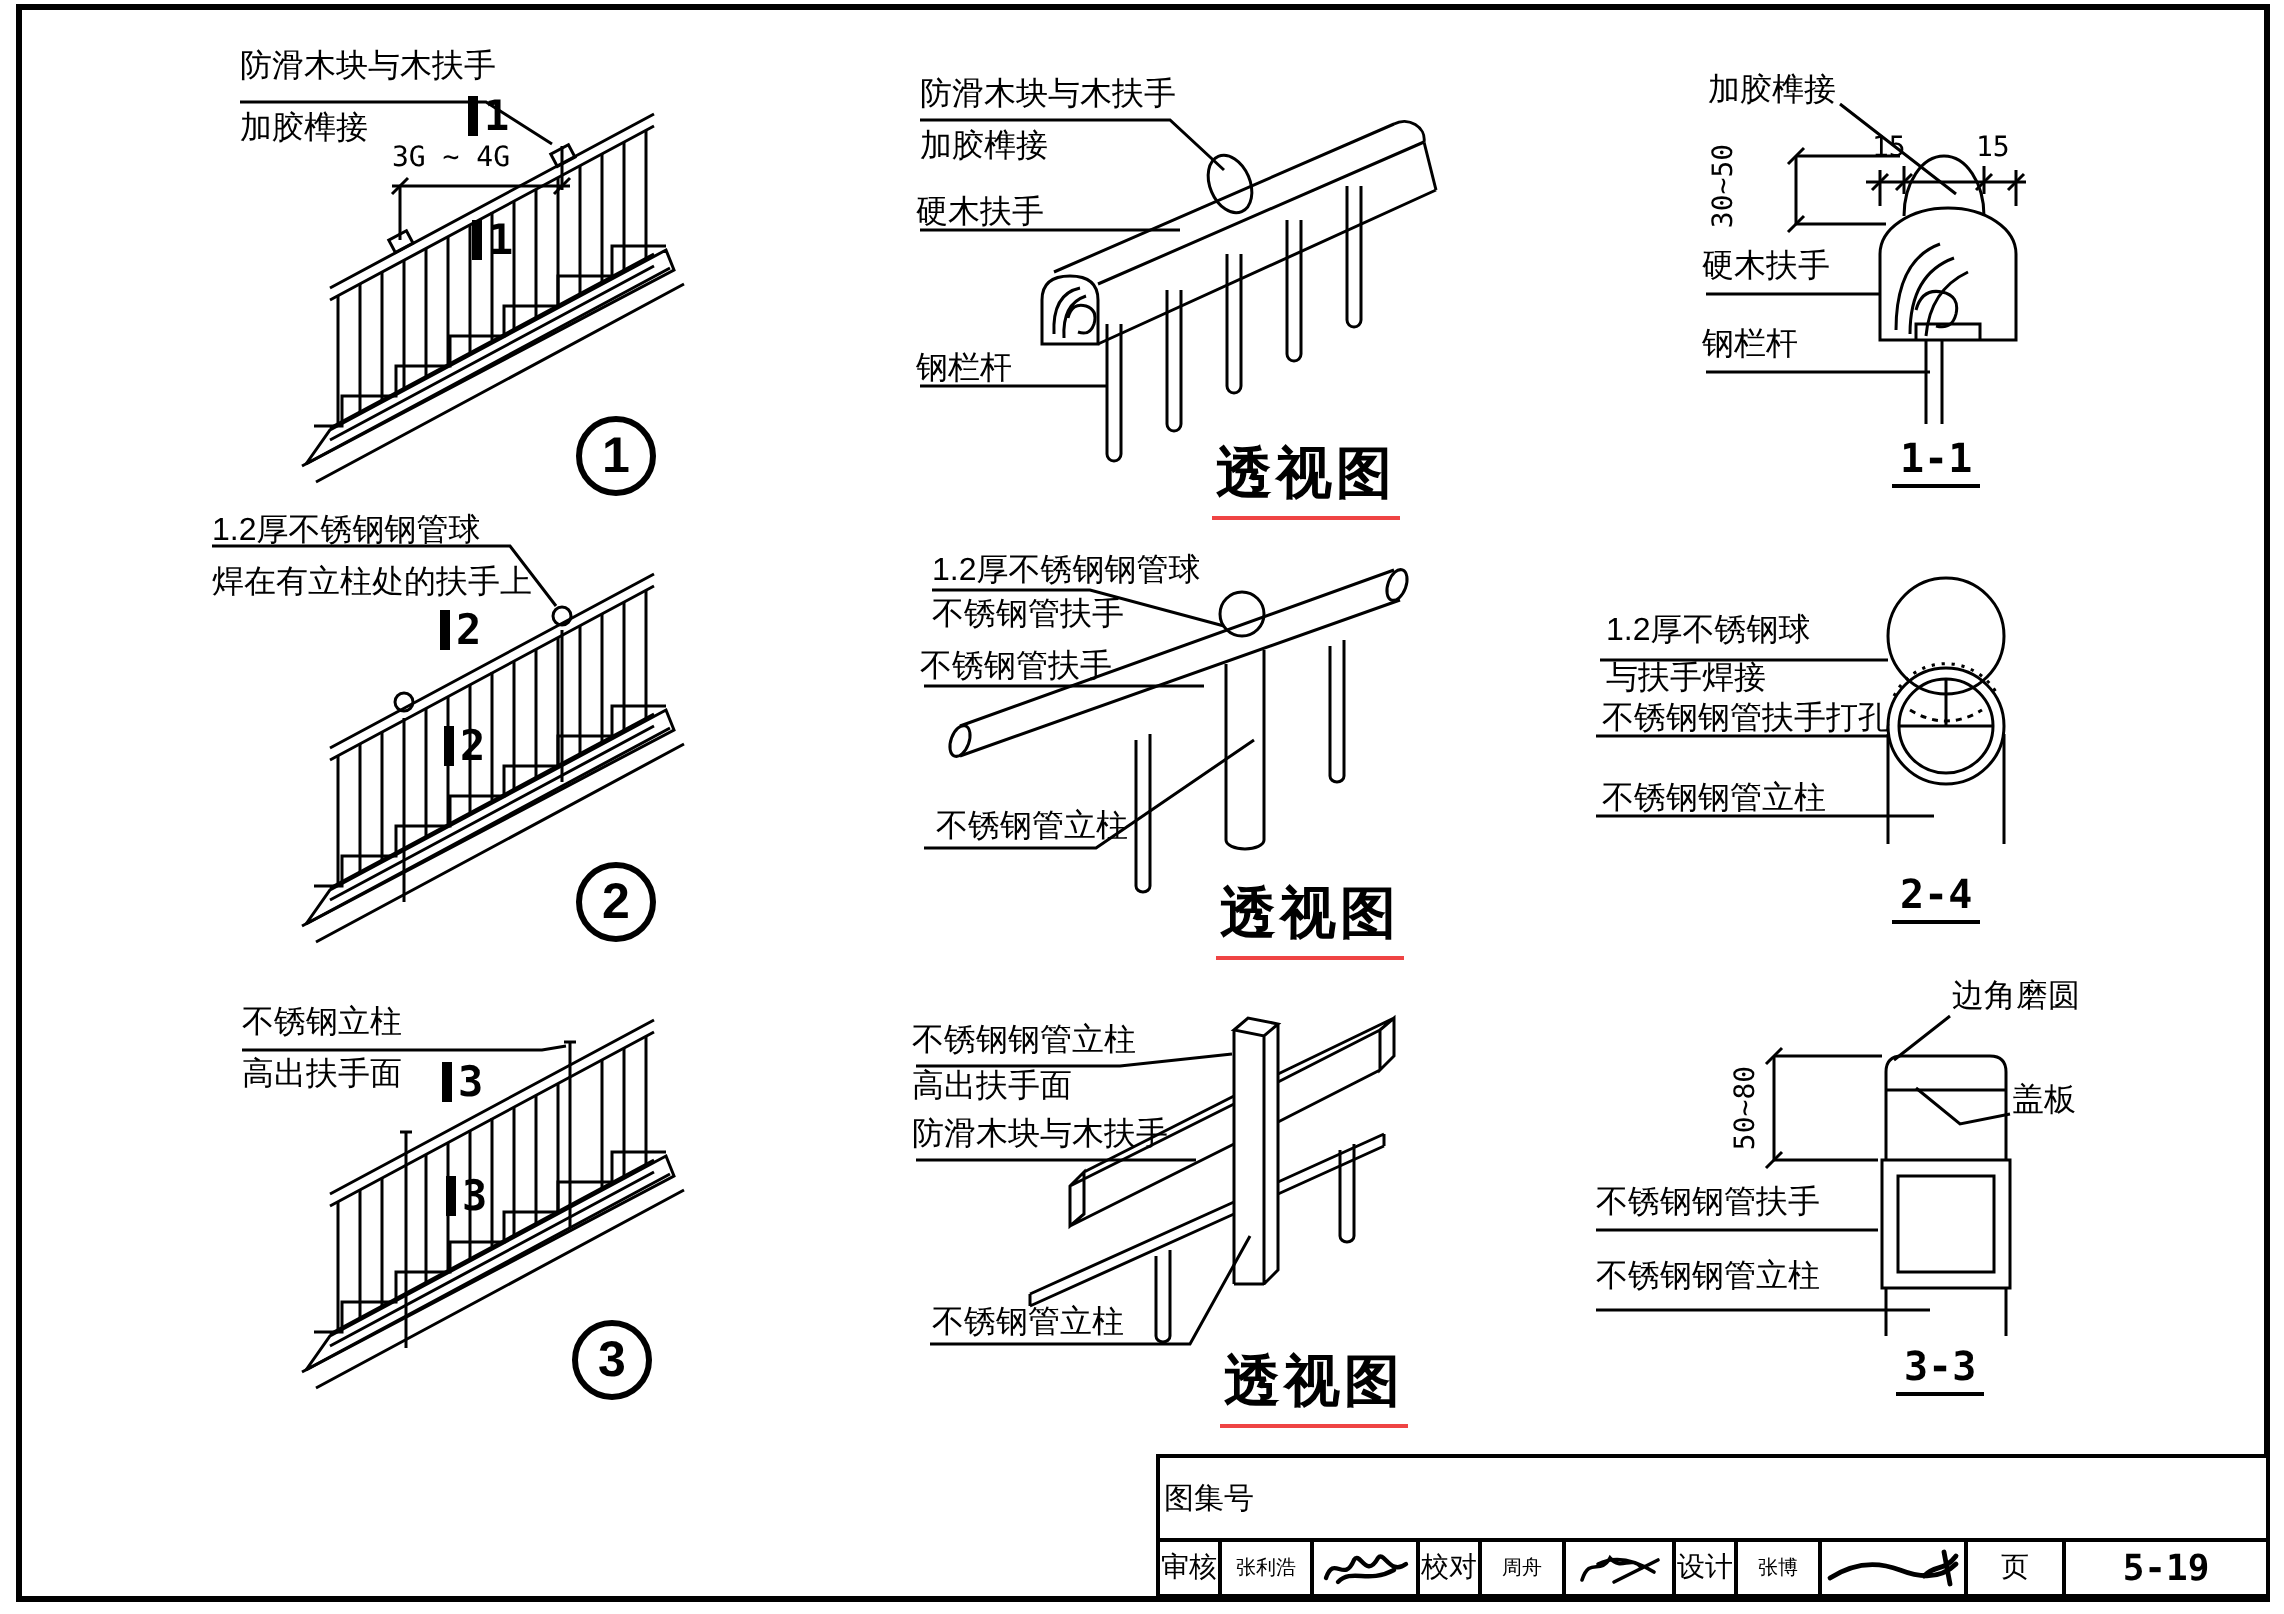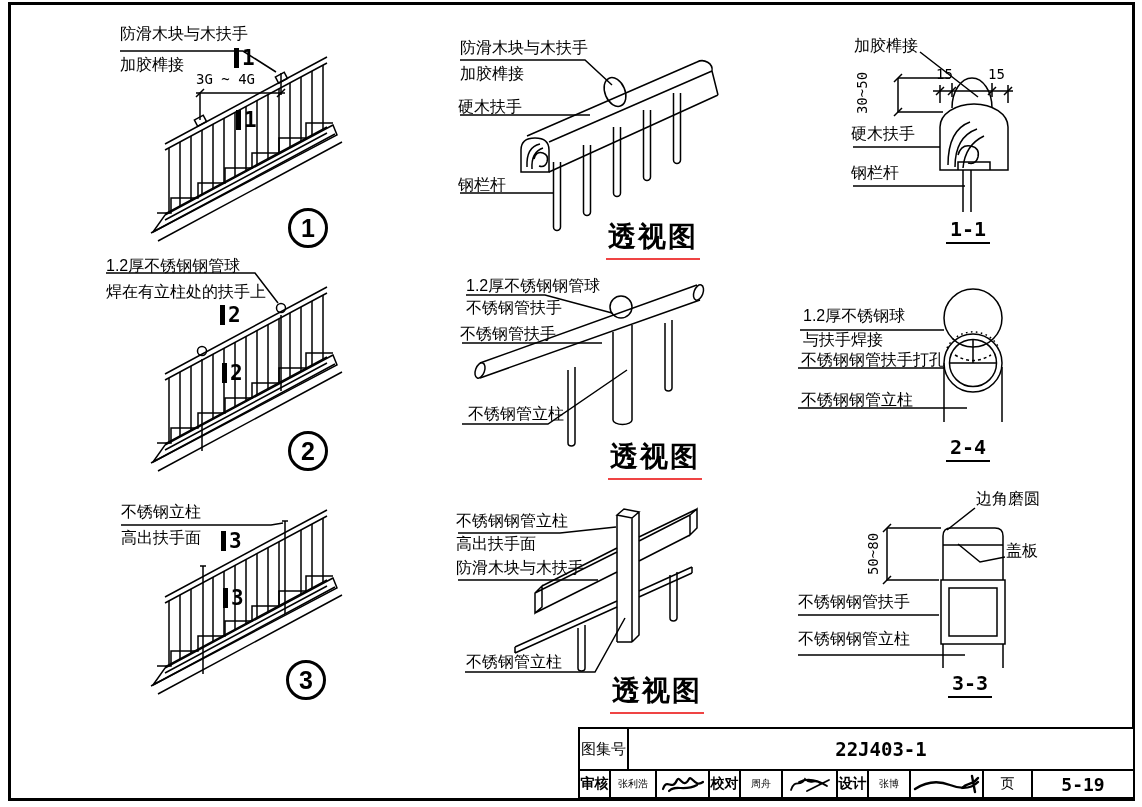--- a/index.html
+++ b/index.html
@@ -30,21 +30,21 @@
   .tb-top{display:flex;flex:1;border-bottom:2px solid #000;min-height:0;}
   .tb-bot{display:flex;height:26px;}
   .cell{border-right:2px solid #000;display:flex;align-items:center;justify-content:center;
         box-sizing:border-box;overflow:hidden;}
   .cell:last-child{border-right:none;}
   .tb-title{width:404px;font-size:31px;font-weight:bold;letter-spacing:4px;}
   .tb-al{width:49px;font-size:15px;}
   .tb-an{flex:1;font-family:"DejaVu Sans Mono",monospace;font-size:19px;font-weight:bold;}
   .c-lab{font-size:14px;}
   .c-name{font-size:10px;}
-  .w31{width:31px;font-weight:bold;}.w46{width:46px;}.w53{width:53px;}.w42{width:42px;}
+  .w31{width:31px;}.w46{width:46px;}.w53{width:53px;}.w42{width:42px;}
   .w55{width:55px;}.w73{width:73px;}.w49{width:49px;}
   .tb-pn{flex:1;font-family:"DejaVu Sans Mono",monospace;font-size:18px;font-weight:bold;}
   .sig svg{display:block;}
 </style>
 </head>
 <body>
 
 <div class="sheet">
   <div class="pborder"></div>
 
@@ -229,21 +229,20 @@
   <div class="lbl" style="left:976px;top:489px">边角磨圆</div>
   <div class="lbl" style="left:1006px;top:541px">盖板</div>
   <div class="dimtxt vdim" style="left:852px;top:546px">50~80</div>
   <div class="lbl" style="left:798px;top:592px">不锈钢钢管扶手</div>
   <div class="lbl" style="left:798px;top:629px">不锈钢钢管立柱</div>
   <div class="scap" style="left:948px;top:671px">3-3</div>
 
   <div class="tblock">
     <div class="tb-top">
       <div class="cell tb-al">图集号</div>
-      <div class="cell tb-an">22J403-1</div>
     </div>
     <div class="tb-bot">
       <div class="cell c-lab w31">审核</div>
       <div class="cell c-name w46">张利浩</div>
       <div class="cell sig w53">
         <svg width="48" height="20" viewBox="0 0 48 20">
           <path d="M4,15 C8,3 13,18 18,6 C21,1 24,16 30,5 C33,1 36,14 44,8 M10,17 C17,10 25,18 38,11" fill="none" stroke="#000" stroke-width="2.2" stroke-linecap="round"></path>
         </svg>
       </div>
       <div class="cell c-lab w31">校对</div>

